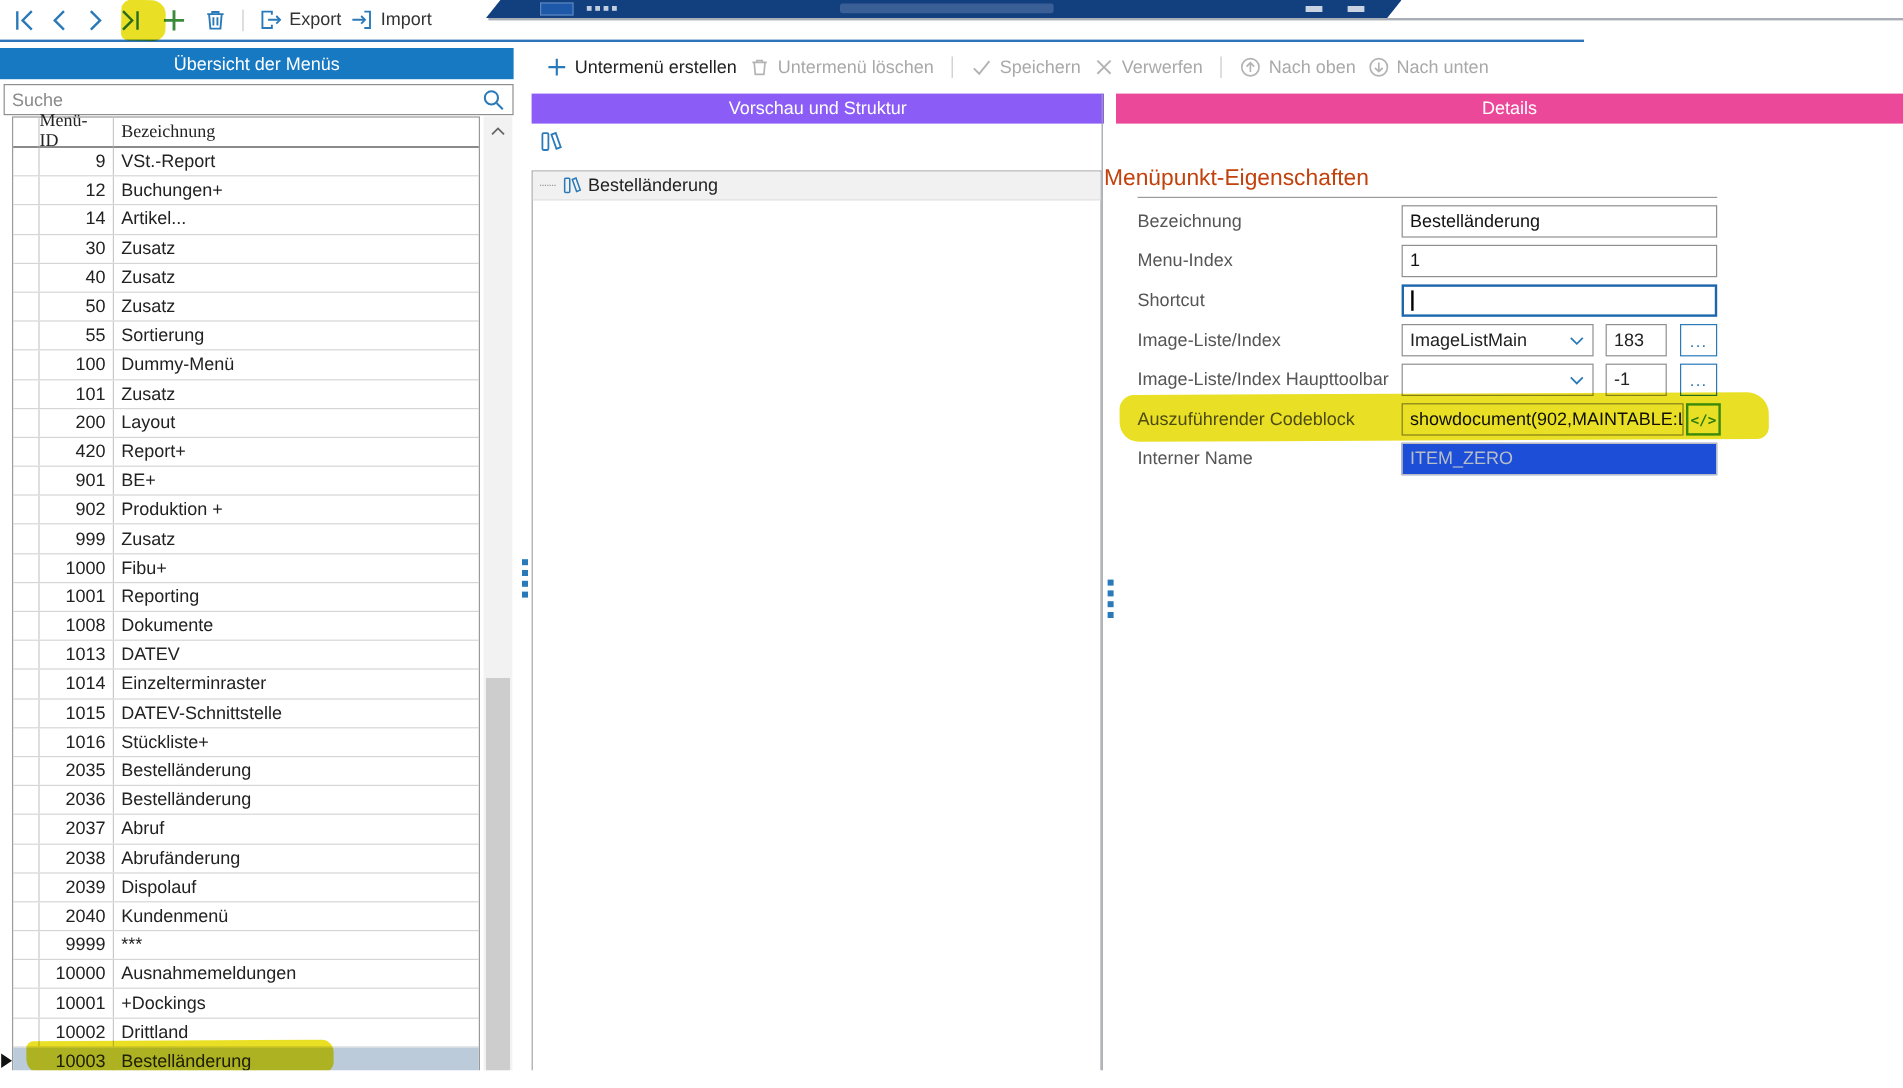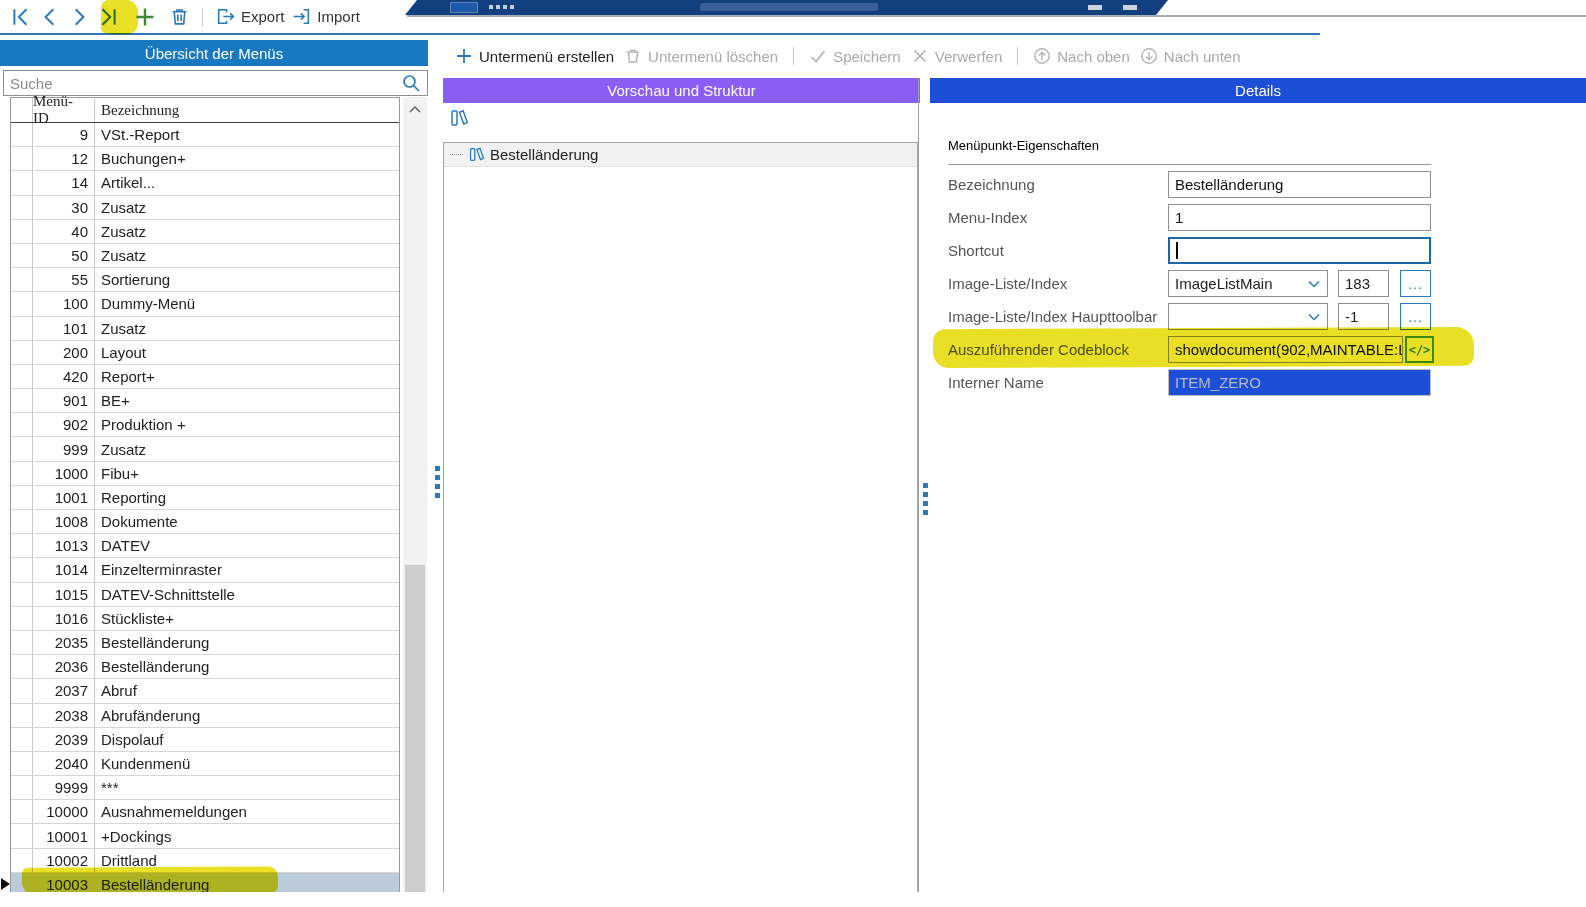--- a/index.html
+++ b/index.html
@@ -68,23 +68,23 @@
              display:flex;align-items:center;justify-content:center;font-size:15px;}
   .pv-loose-icon{position:absolute;left:449px;top:108px;width:20px;height:20px;color:#2a7ab9;}
   .pv-tree{position:absolute;left:443px;top:142px;width:475px;height:757px;border:1px solid #a6a6a6;
            box-sizing:border-box;background:#fff;}
   .tree-row{height:23px;background:#f1f1f1;border-bottom:1px solid #e2e2e2;display:flex;align-items:center;
             gap:5px;padding-left:6px;font-size:15px;color:#222;cursor:pointer;}
   .tree-conn{width:13px;border-top:1px dotted #9a9a9a;}
   .tree-ic{width:17px;height:17px;color:#2a7ab9;}
 
   
-  .dt-header{position:absolute;left:930px;top:78px;width:656px;height:25px;background:#1d4ed8;color:#fff;
+  .dt-header{position:absolute;left:930px;top:78px;width:656px;height:25px;background:#ec4899;color:#fff;
              display:flex;align-items:center;justify-content:center;font-size:15px;}
-  .dt-heading{position:absolute;left:948px;top:138px;font-size:13px;color:#000000;z-index:2;}
+  .dt-heading{position:absolute;left:920px;top:138px;font-size:19px;color:#c2410c;z-index:2;}
   .dt-rule{position:absolute;left:948px;top:164px;width:483px;height:1px;background:#9a9a9a;}
   .dform{position:absolute;left:948px;top:171px;width:483px;z-index:2;}
   .frow{display:flex;align-items:center;height:27px;margin-bottom:6px;position:relative;}
   .flabel{flex:0 0 220px;color:#555;font-size:15px;z-index:2;}
   .fctrl{flex:1;display:flex;align-items:center;height:100%;z-index:4;}
   .tbox{flex:1;height:100%;border:1px solid #8f8f8f;background:#fff;box-sizing:border-box;
         display:flex;align-items:center;padding:0 6px;font-size:15px;color:#111;
         white-space:nowrap;overflow:hidden;cursor:text;}
   .tbox.focused{border:2px solid #1b66ac;}
   .caret{width:1.5px;height:17px;background:#000;}

